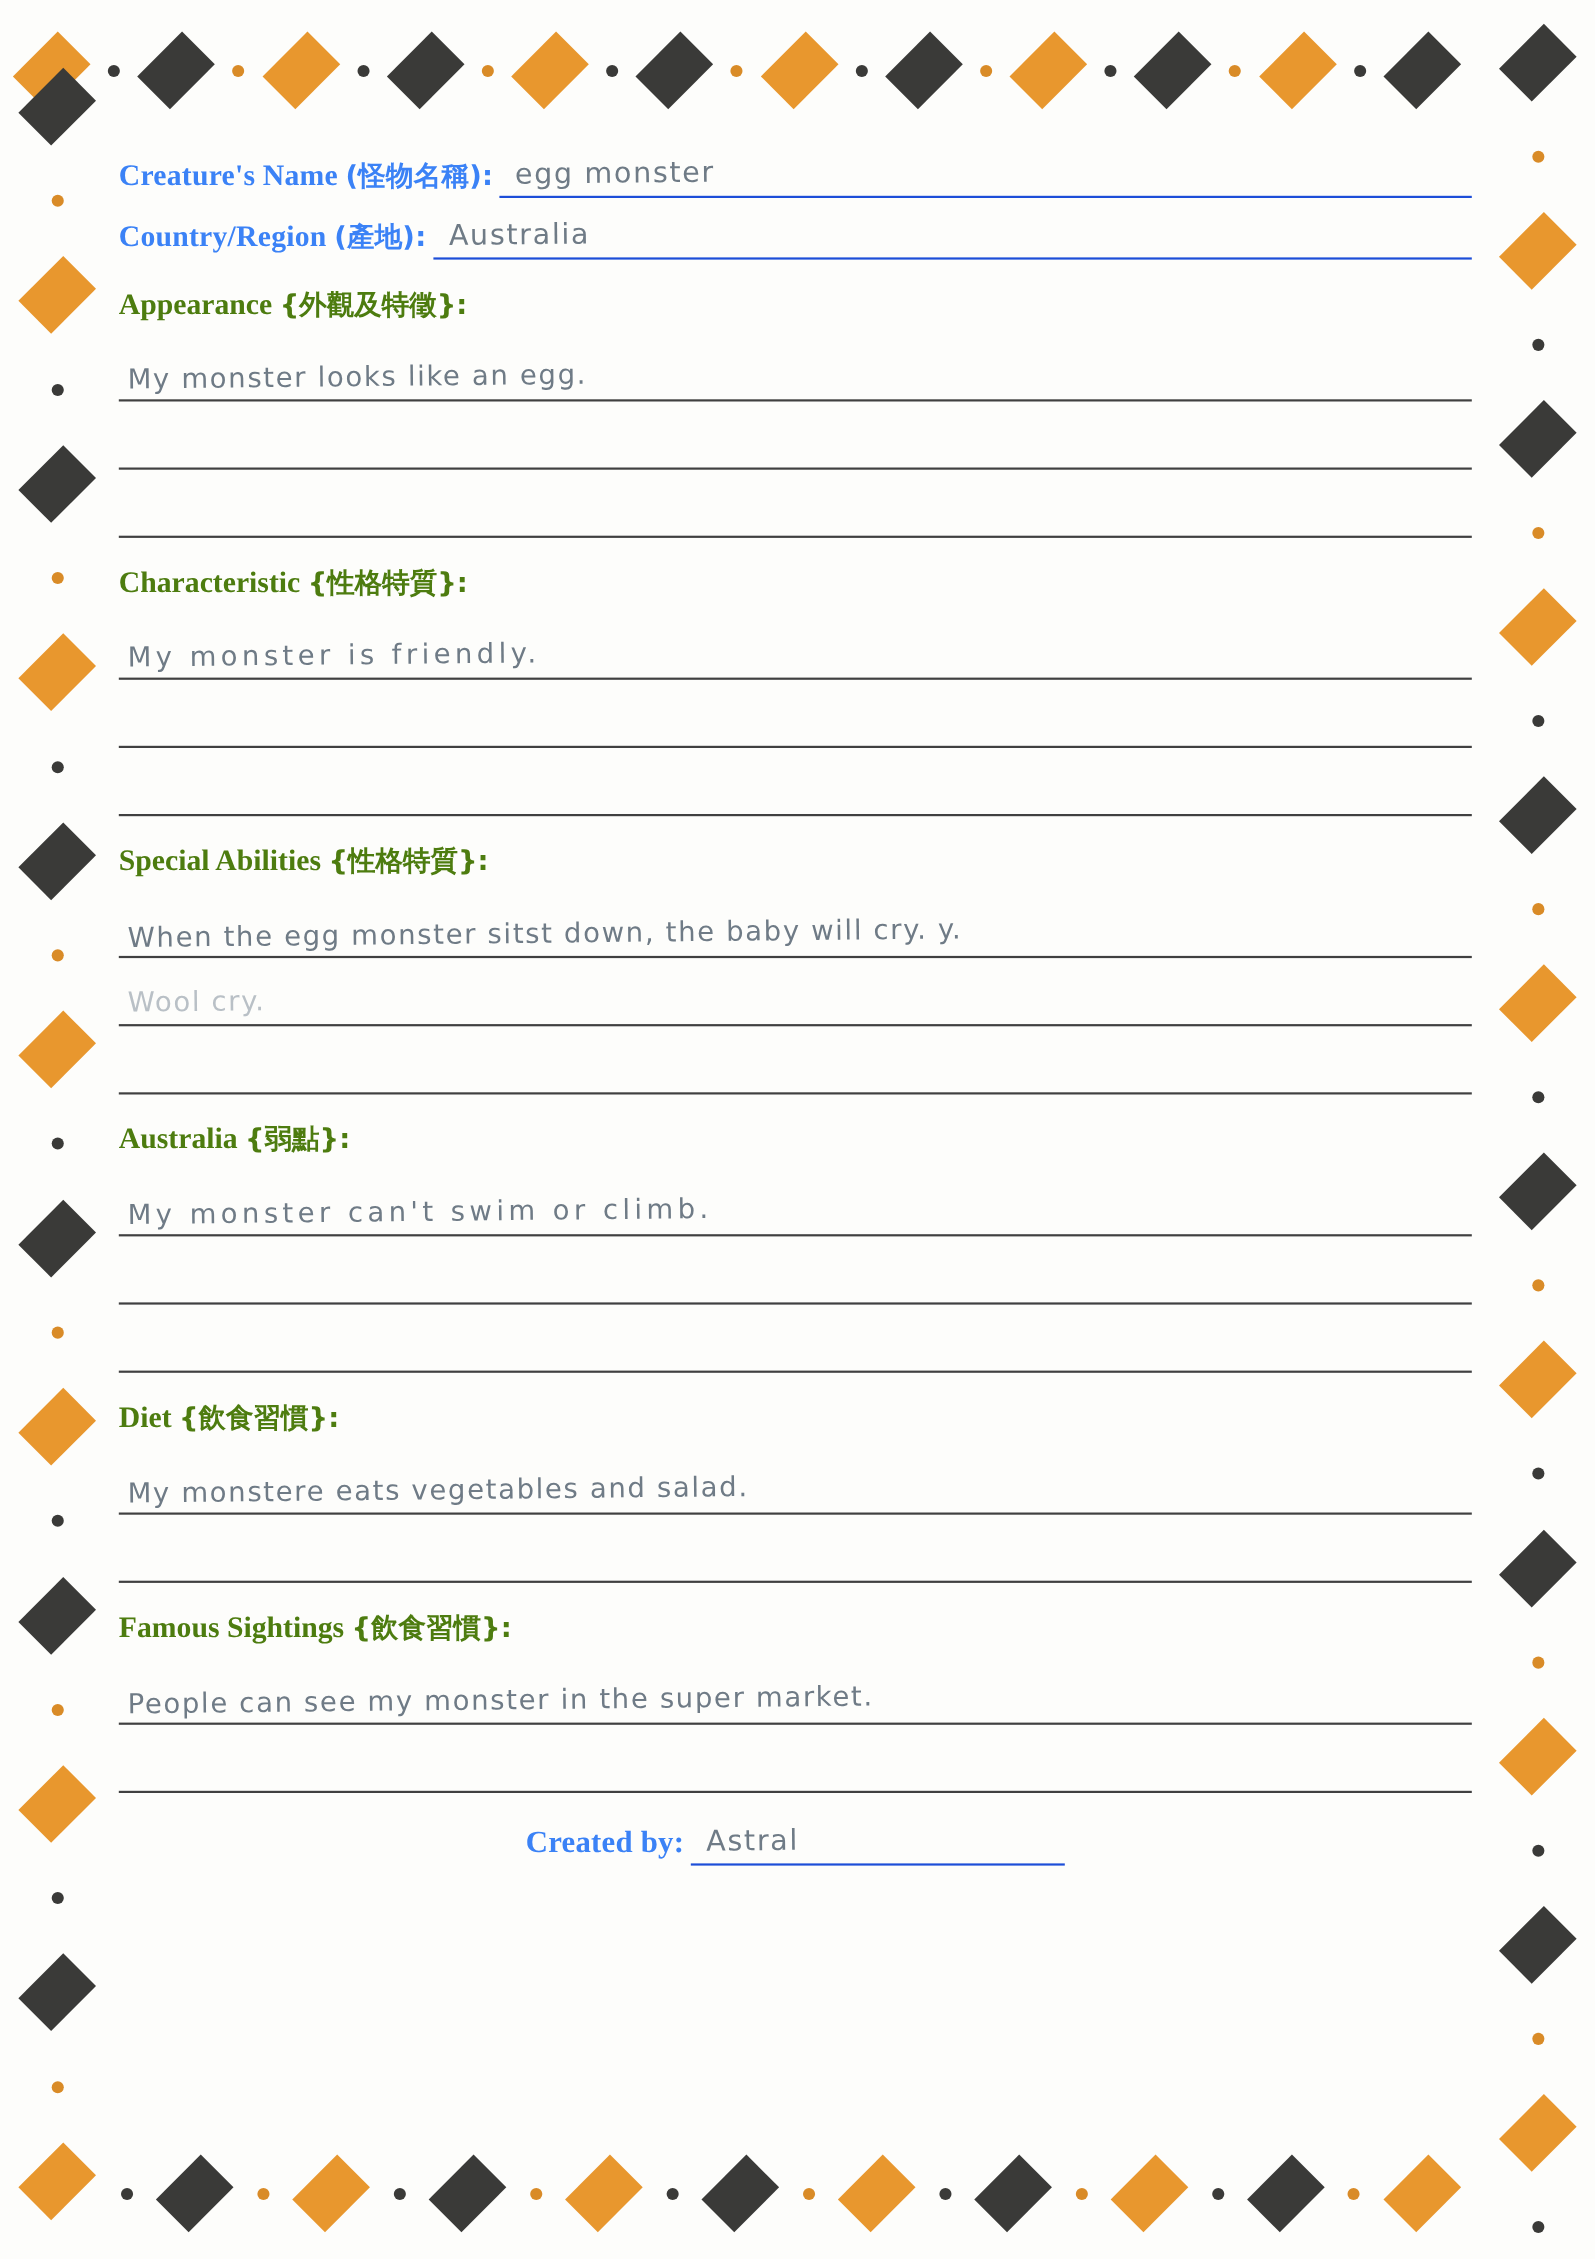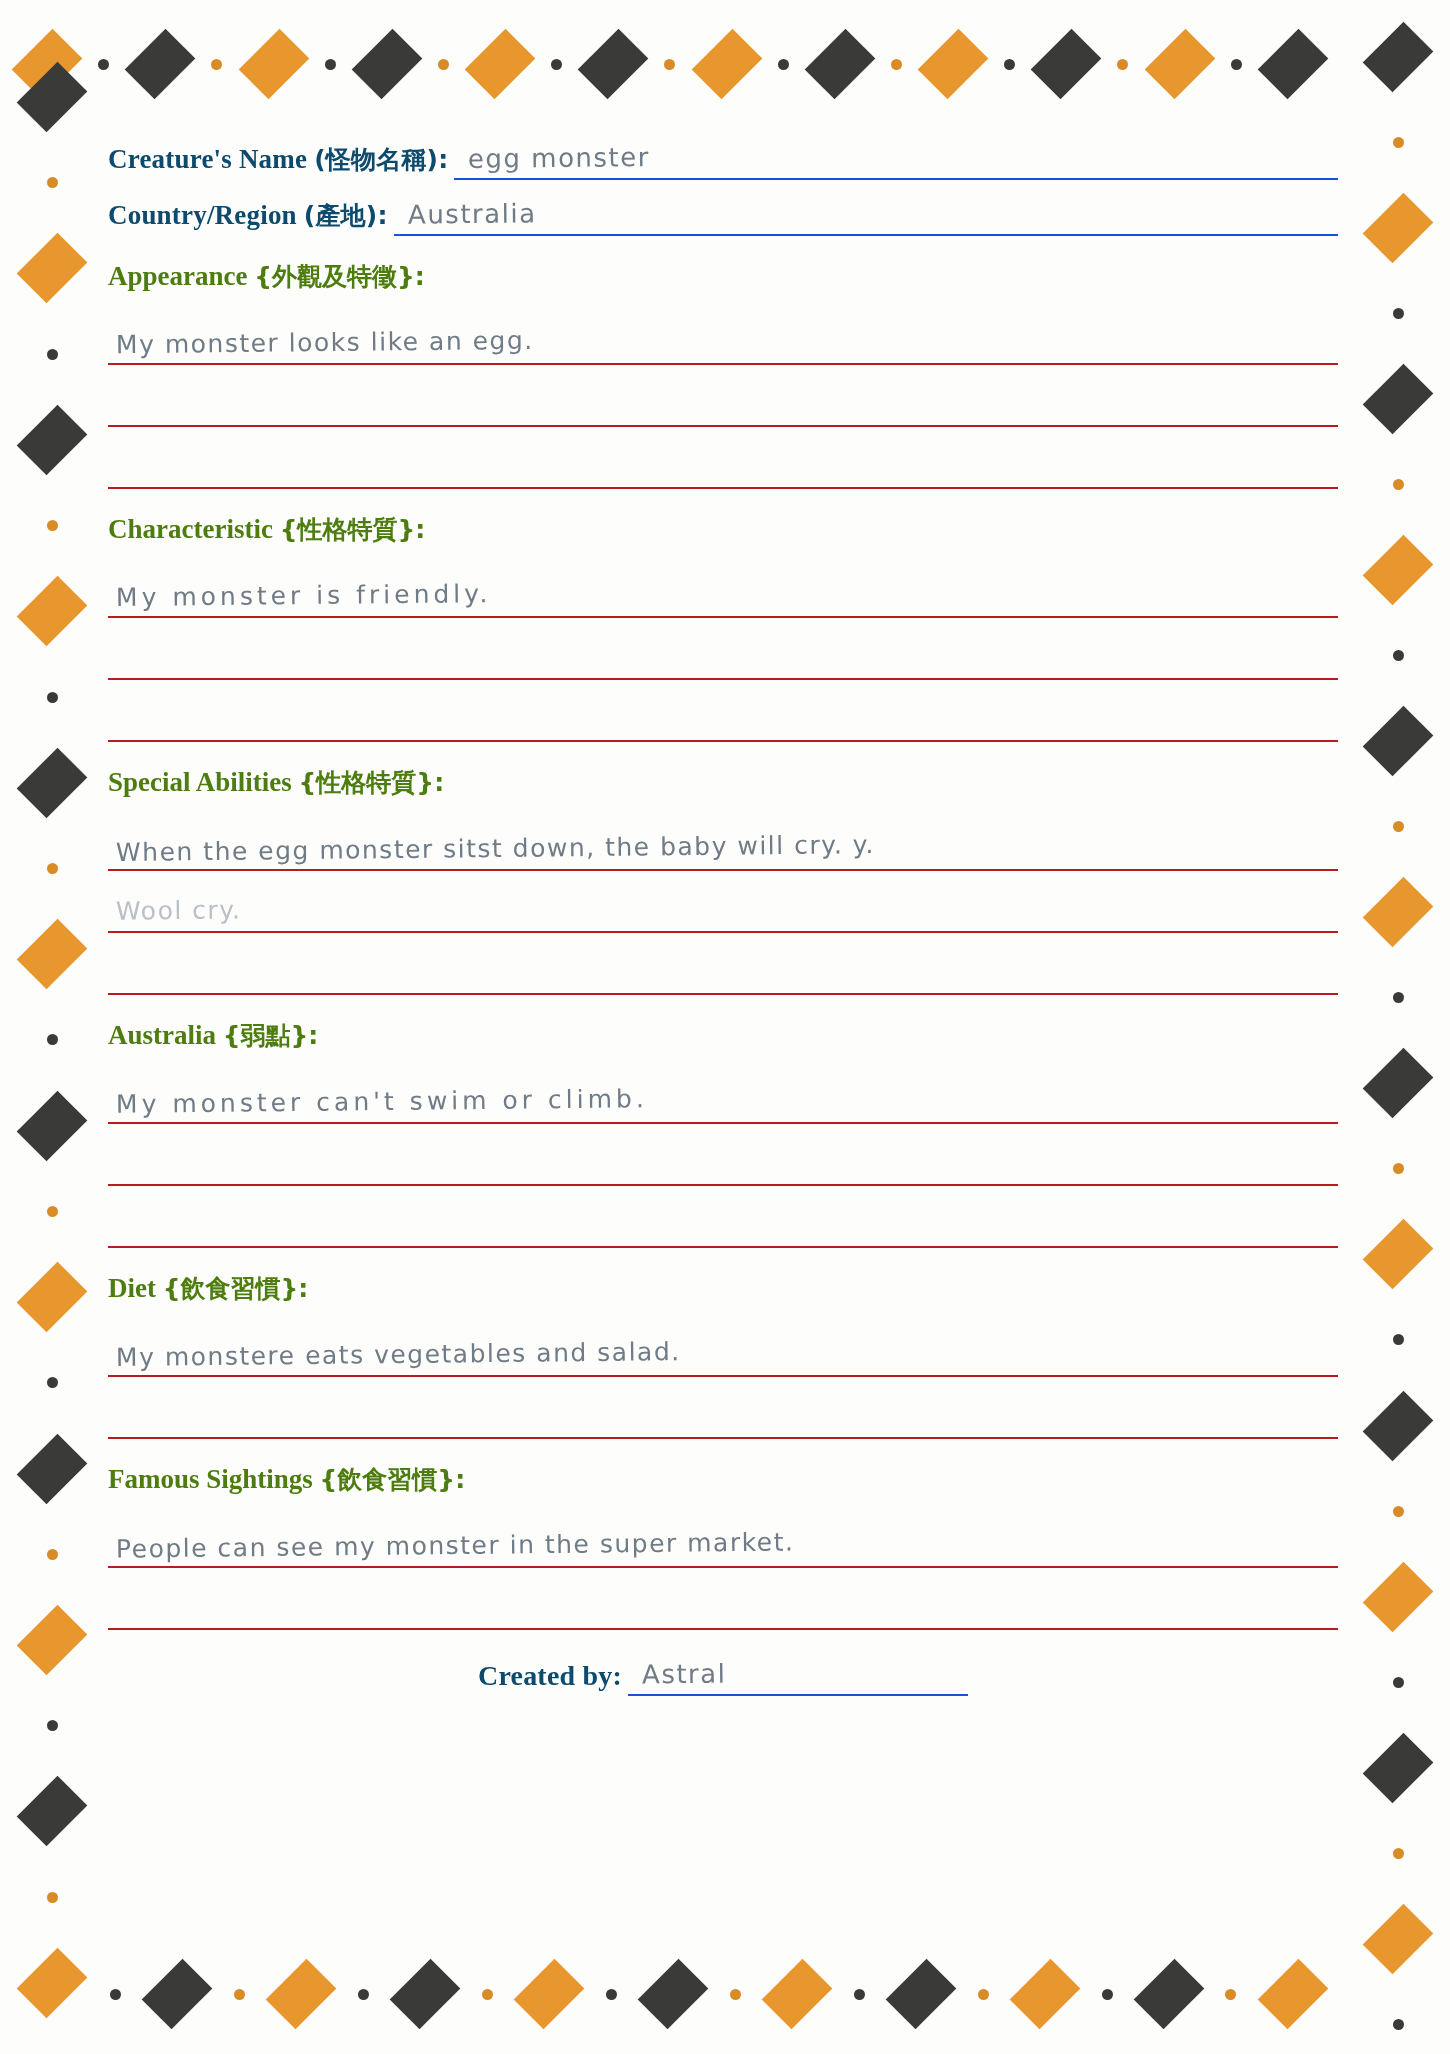--- a/index.html
+++ b/index.html
@@ -90,21 +90,21 @@
   .field-inline {
     display: flex;
     align-items: flex-end;
     margin-bottom: 16px;
     position: relative;
   }
   .label {
     font-family: "Liberation Serif", serif;
     font-weight: bold;
     font-size: 27px;
-    color: #0c4a6e;
+    color: #3b82f6;
     letter-spacing: .2px;
     white-space: nowrap;
     padding-bottom: 4px;
   }
   .label .cjk { font-family: "DejaVu Sans", sans-serif; font-size: 25px; }
 
   .rule-fill {
     flex: 1 1 auto;
     border-bottom: 2px solid #1d4ed8;
     height: 38px;
@@ -128,21 +128,21 @@
     font-weight: bold;
     font-size: 27px;
     color: #4d7c0f;
     margin-top: 24px;
     margin-bottom: 10px;
   }
   .section-label .cjk { font-family: "DejaVu Sans", sans-serif; font-size: 25px; }
 
   .lines { position: relative; }
   .line {
-    border-bottom: 2px solid #b91c1c;
+    border-bottom: 2px solid #404040;
     height: 60px;
     position: relative;
     text-align: center;
   }
   .line .hand {
     left: 8px;
     bottom: 6px;
     font-size: 25px;
   }
   .line .hand.wide { letter-spacing: 4px; }

